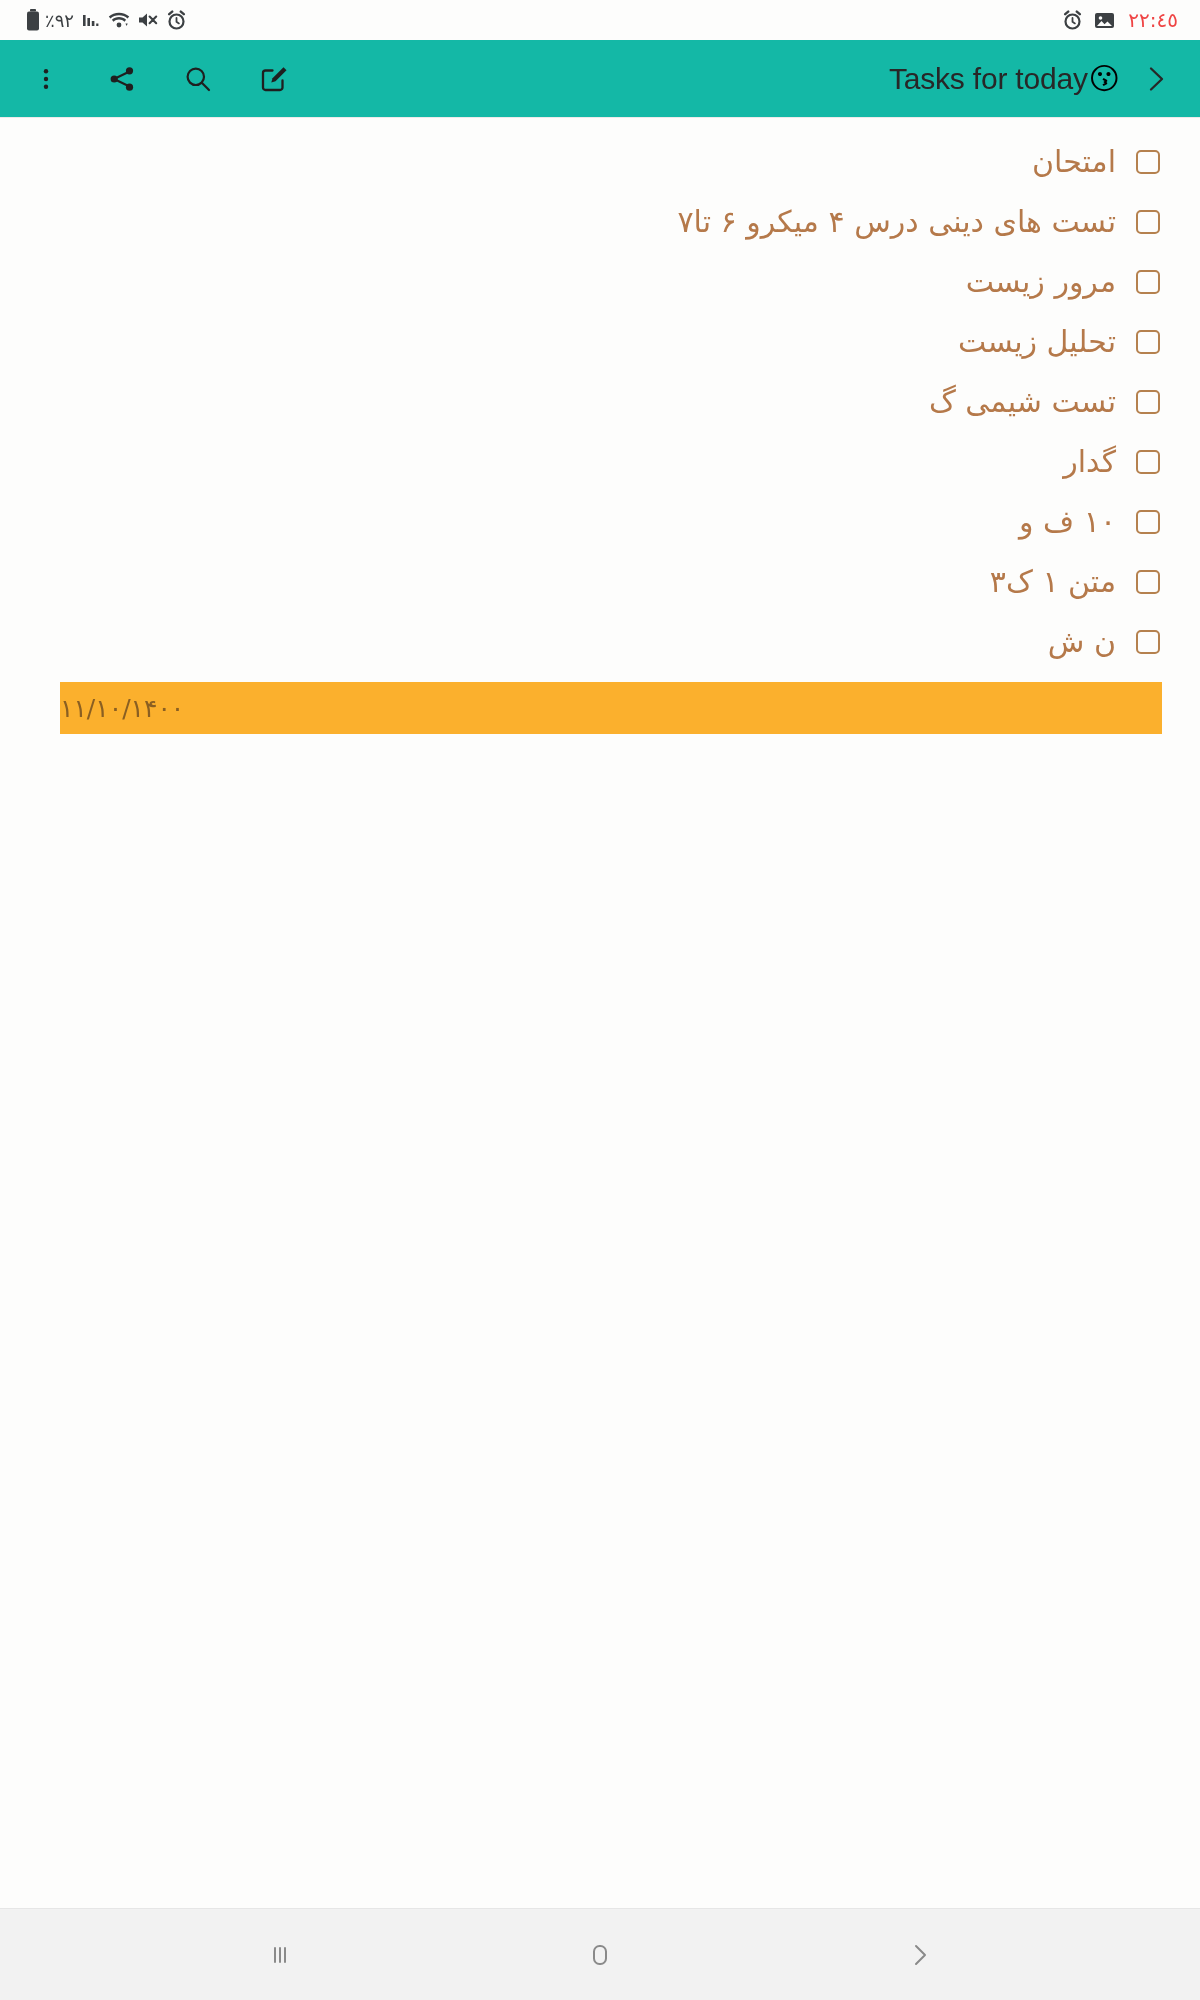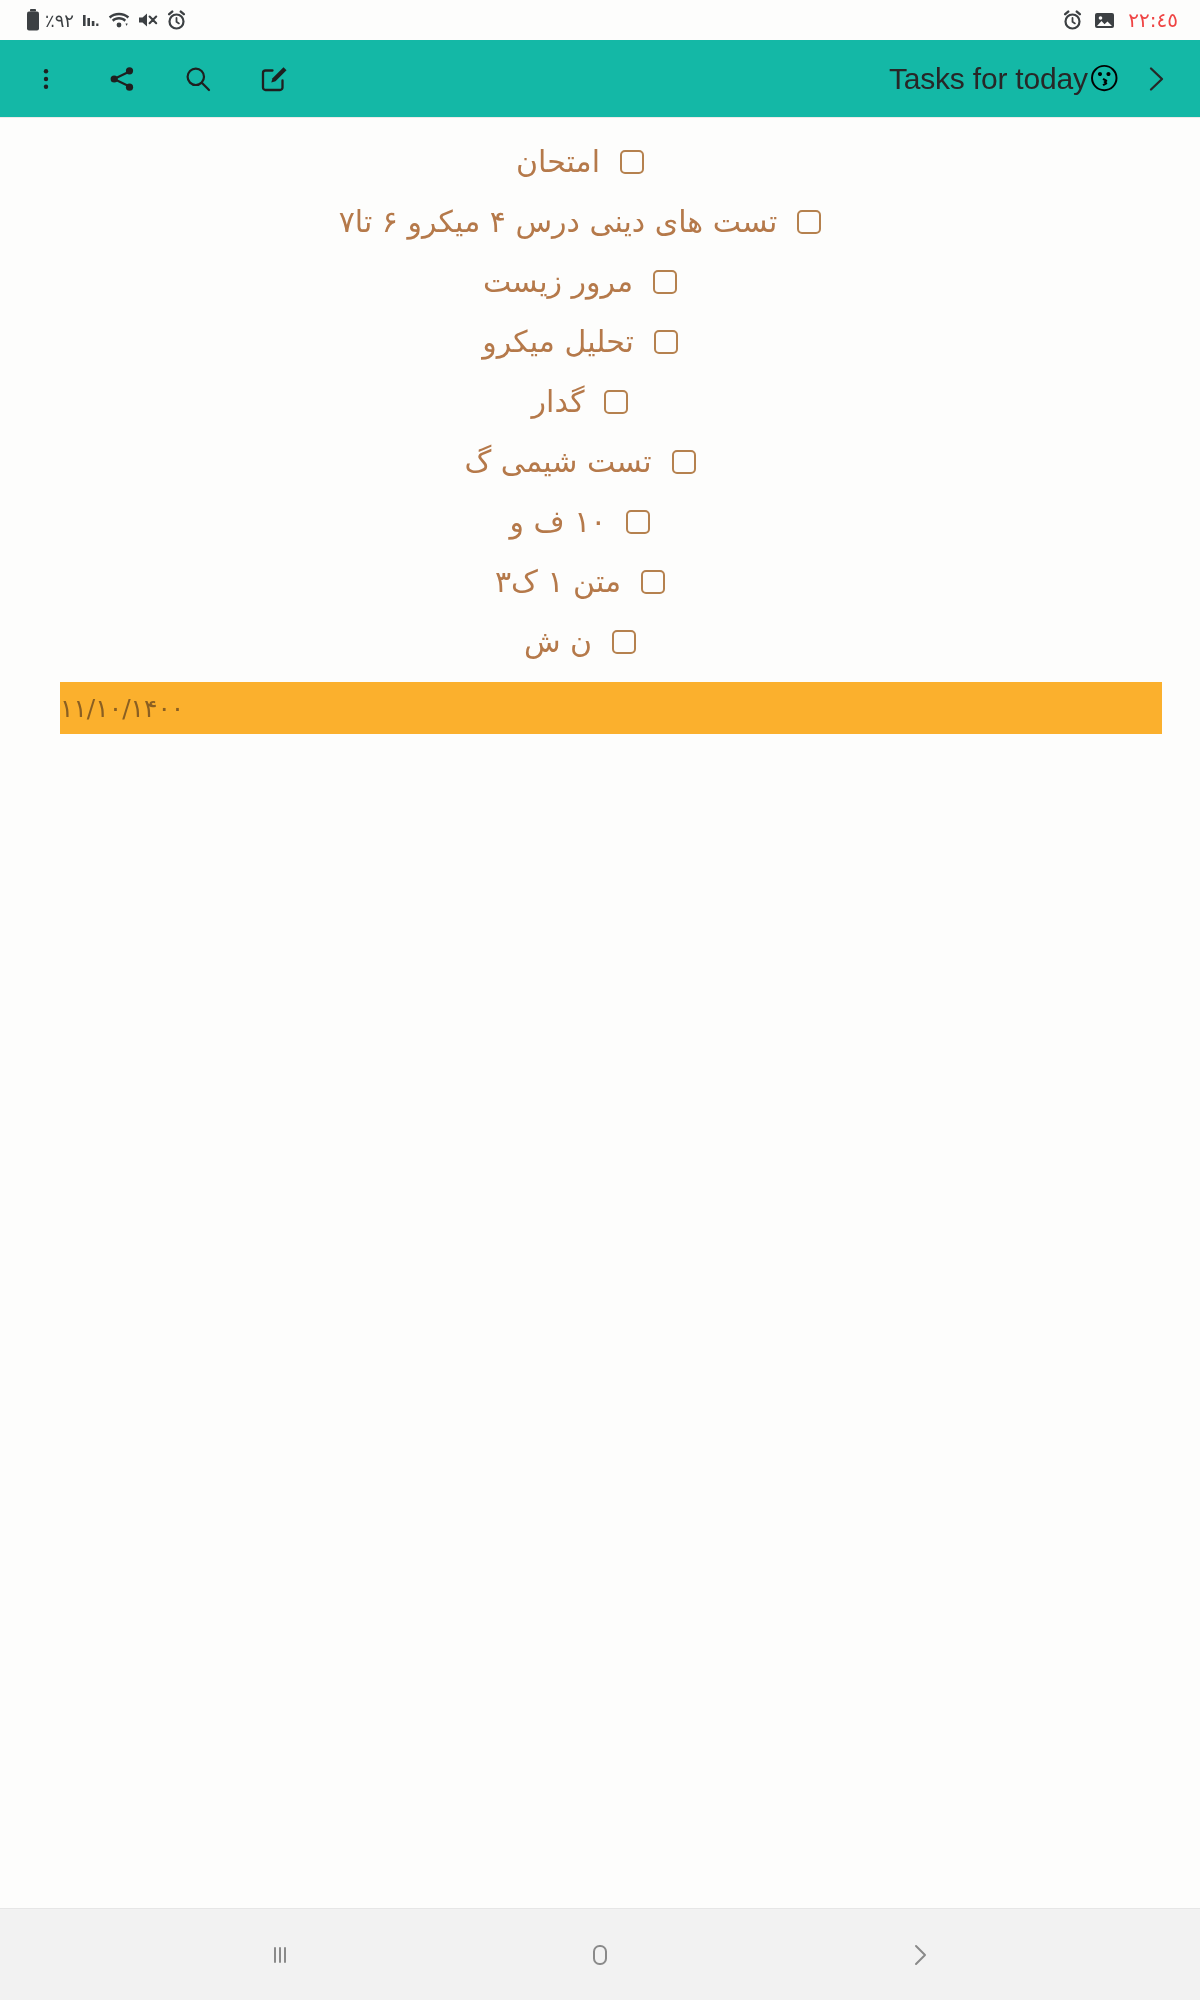--- a/index.html
+++ b/index.html
@@ -123,21 +123,20 @@
   .task-list {
     direction: rtl;
     padding: 0 22px 0 0;
   }
   .task-row {
     display: flex;
     align-items: center;
     height: 60px;
     padding-right: 18px;
     gap: 20px;
-    justify-content: center;
   }
   .task-checkbox {
     flex: 0 0 auto;
     width: 24px;
     height: 24px;
     border: 2px solid #b5814e;
     border-radius: 5px;
     background: transparent;
     cursor: pointer;
   }
@@ -304,29 +303,29 @@
       <div class="task-row">
         <span class="task-checkbox"></span>
         <span class="task-text">تست های دینی درس ۴ میکرو ۶ تا۷</span>
       </div>
       <div class="task-row">
         <span class="task-checkbox"></span>
         <span class="task-text">مرور زیست</span>
       </div>
       <div class="task-row">
         <span class="task-checkbox"></span>
-        <span class="task-text">تحلیل میکرو</span>
+        <span class="task-text">تحلیل زیست</span>
+      </div>
+      <div class="task-row">
+        <span class="task-checkbox"></span>
+        <span class="task-text">تست شیمی گ</span>
       </div>
       <div class="task-row">
         <span class="task-checkbox"></span>
         <span class="task-text">گدار</span>
-      </div>
-      <div class="task-row">
-        <span class="task-checkbox"></span>
-        <span class="task-text">تست شیمی گ</span>
       </div>
       <div class="task-row">
         <span class="task-checkbox"></span>
         <span class="task-text">۱۰ ف و</span>
       </div>
       <div class="task-row">
         <span class="task-checkbox"></span>
         <span class="task-text">متن ۱ ک۳</span>
       </div>
       <div class="task-row">

